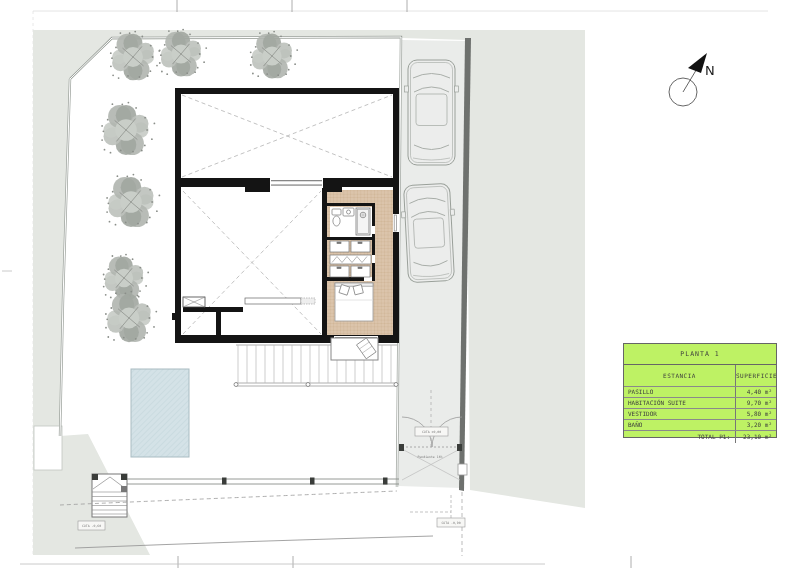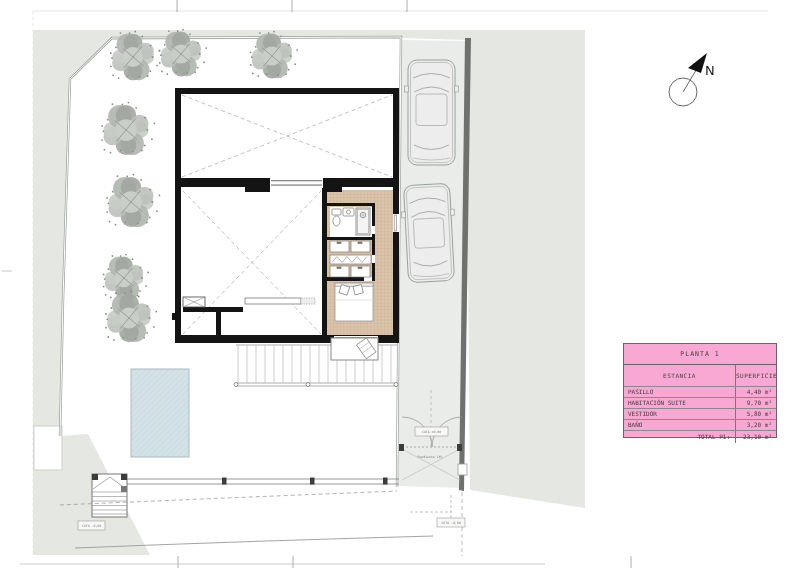--- a/index.html
+++ b/index.html
@@ -4,21 +4,21 @@
 <style>
   html,body{margin:0;padding:0;background:#fff;}
   .page{position:relative;width:800px;height:568px;background:#ffffff;overflow:hidden;
         font-family:"DejaVu Sans",sans-serif;}
   svg{position:absolute;left:0;top:0;}
   svg text.tiny{font-family:"DejaVu Sans Mono",monospace;font-size:3.2px;fill:#787878;}
   svg text.north{font-family:"DejaVu Sans",sans-serif;font-size:13px;fill:#1a1a1a;}
 
   
   .areas-table{position:absolute;left:623px;top:343px;width:154px;height:95px;
-     border:1px solid #666;box-sizing:border-box;background:#f9a8d4;
+     border:1px solid #666;box-sizing:border-box;background:#bef264;
      font-family:"DejaVu Sans Mono",monospace;font-size:6px;color:#3d3d3d;}
   .t-title{height:20px;line-height:20px;text-align:center;font-size:6.5px;
      letter-spacing:1px;border-bottom:1px solid #666;}
   .t-head{display:flex;height:21px;line-height:21px;}
   .t-head .t-cell{text-align:center;letter-spacing:.5px;}
   .t-cell{box-sizing:border-box;overflow:hidden;white-space:nowrap;}
   .t-cell.room{width:111px;}
   .t-cell.area{width:41px;border-left:1px solid #777;}
   .t-row{display:flex;height:10px;line-height:10px;border-top:1px solid #8a8a8a;}
   .t-row .room{padding-left:4px;text-align:left;}

